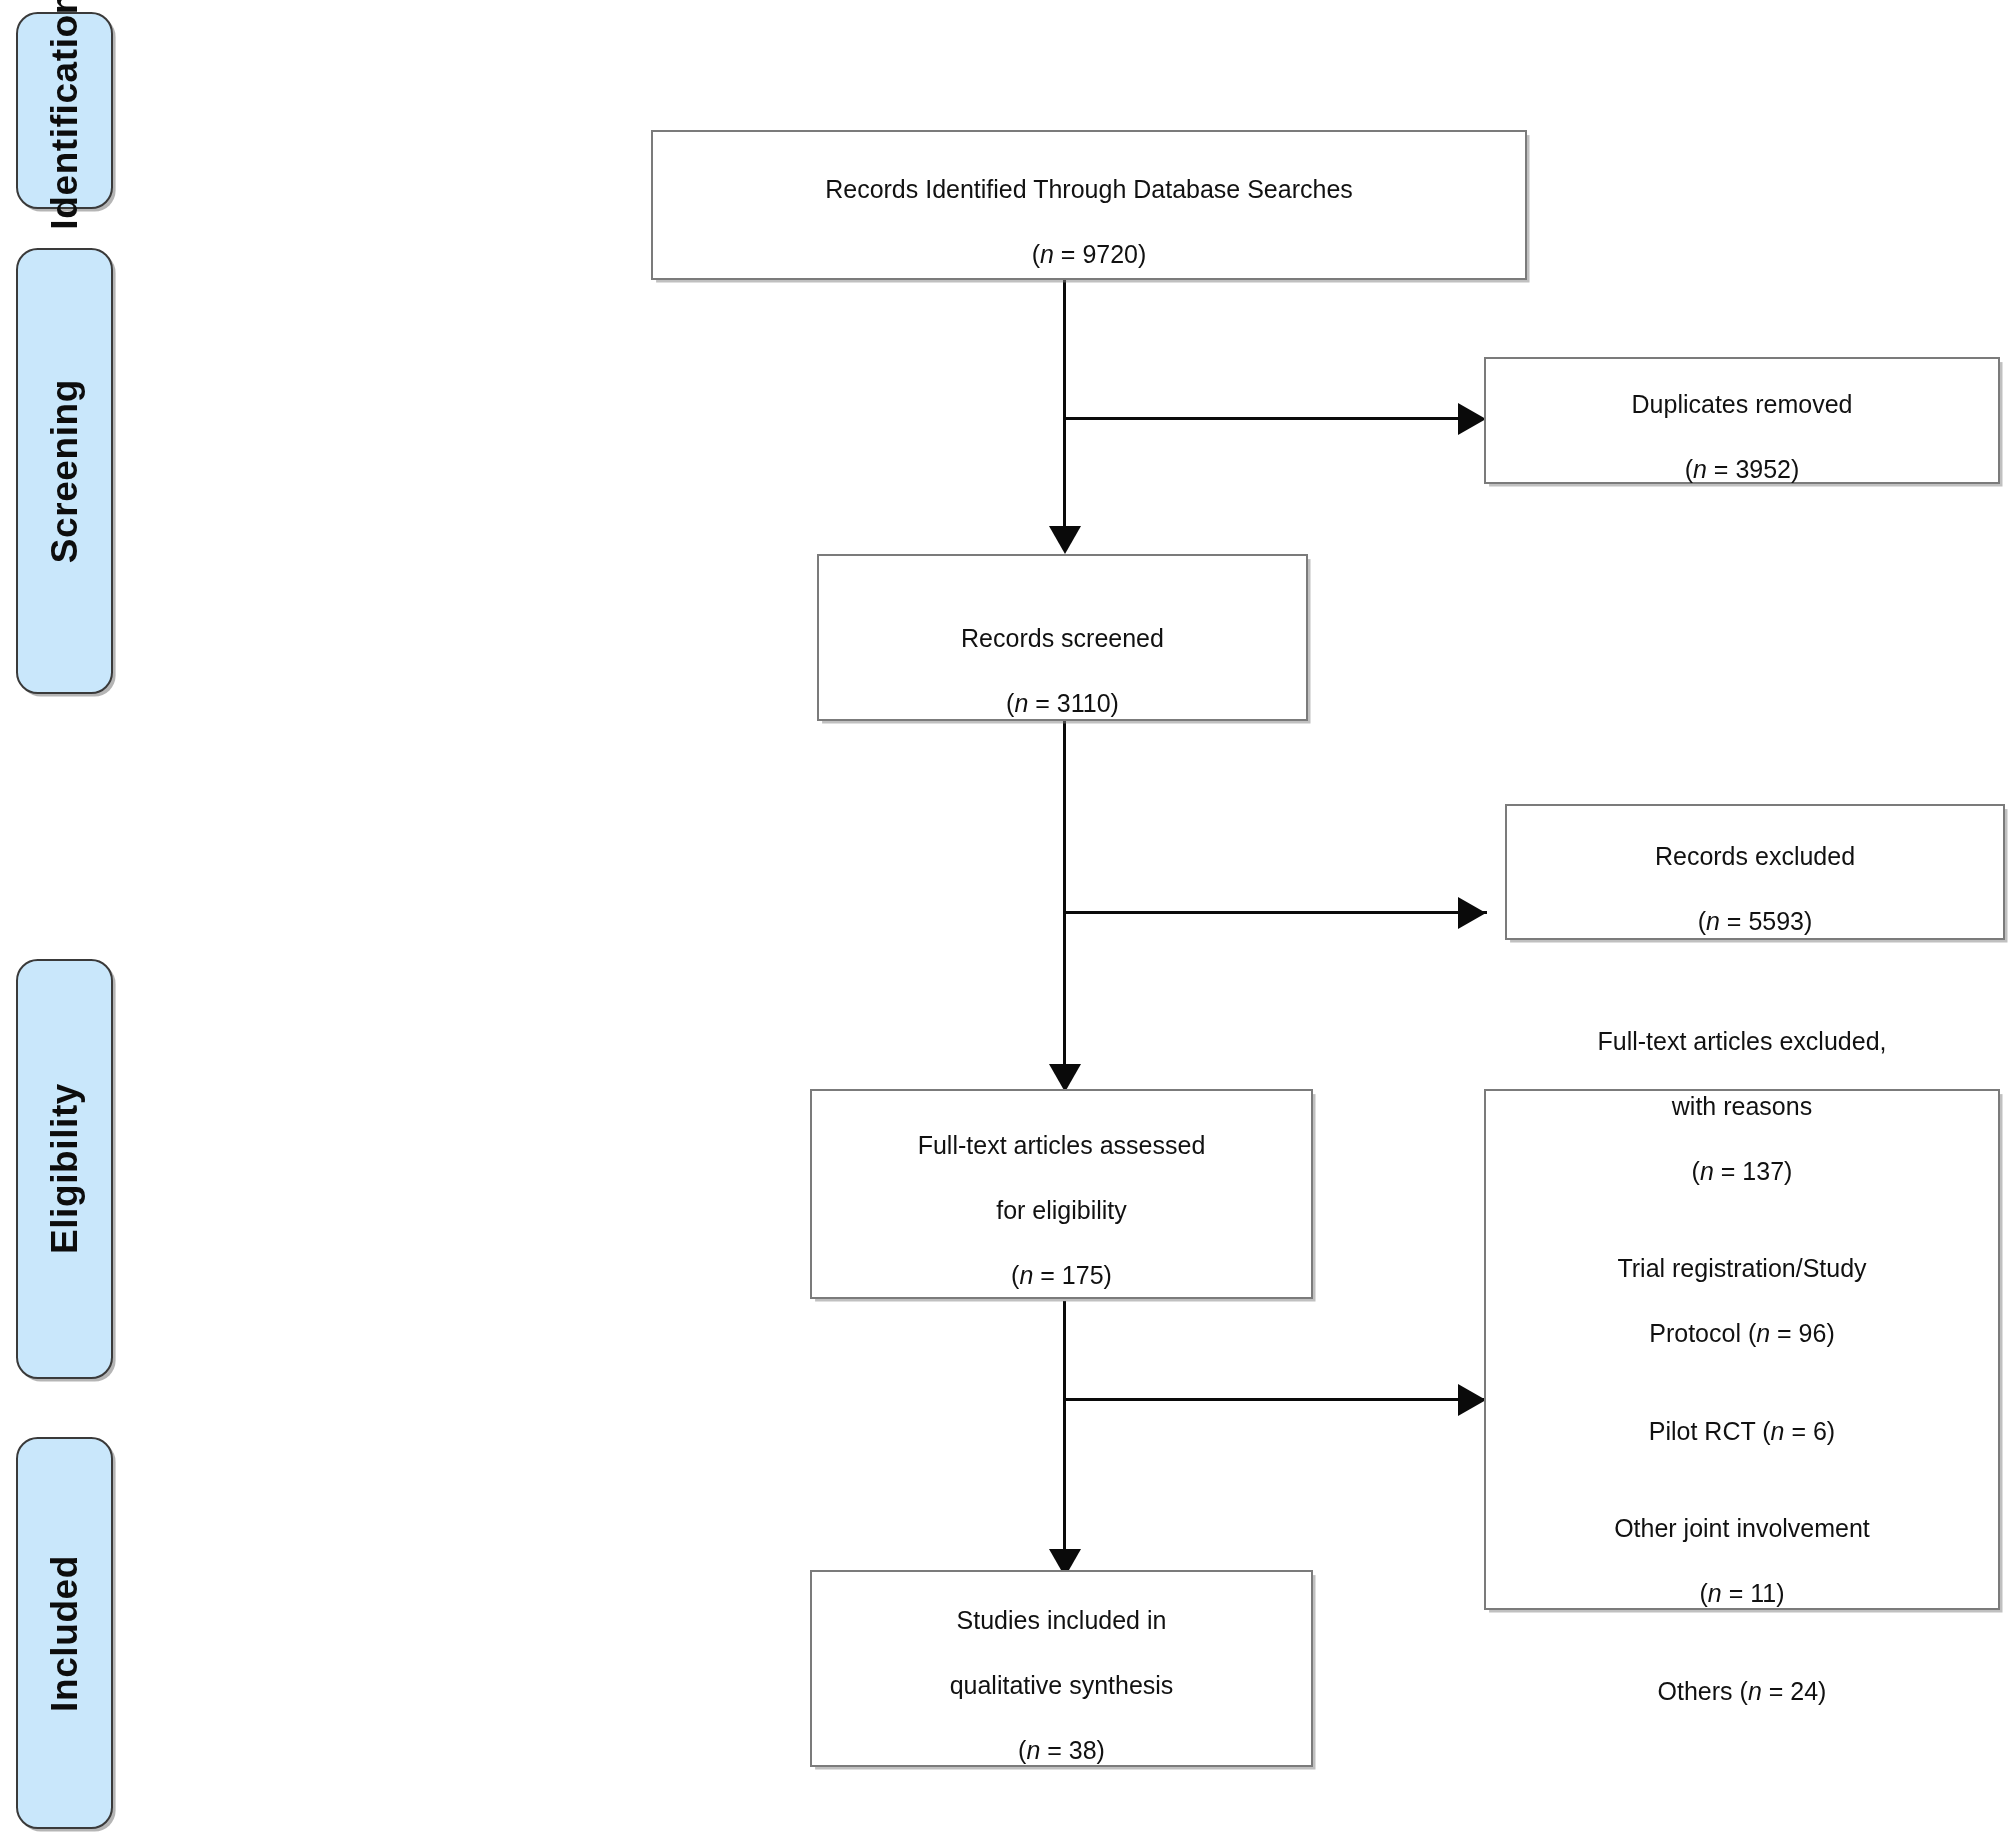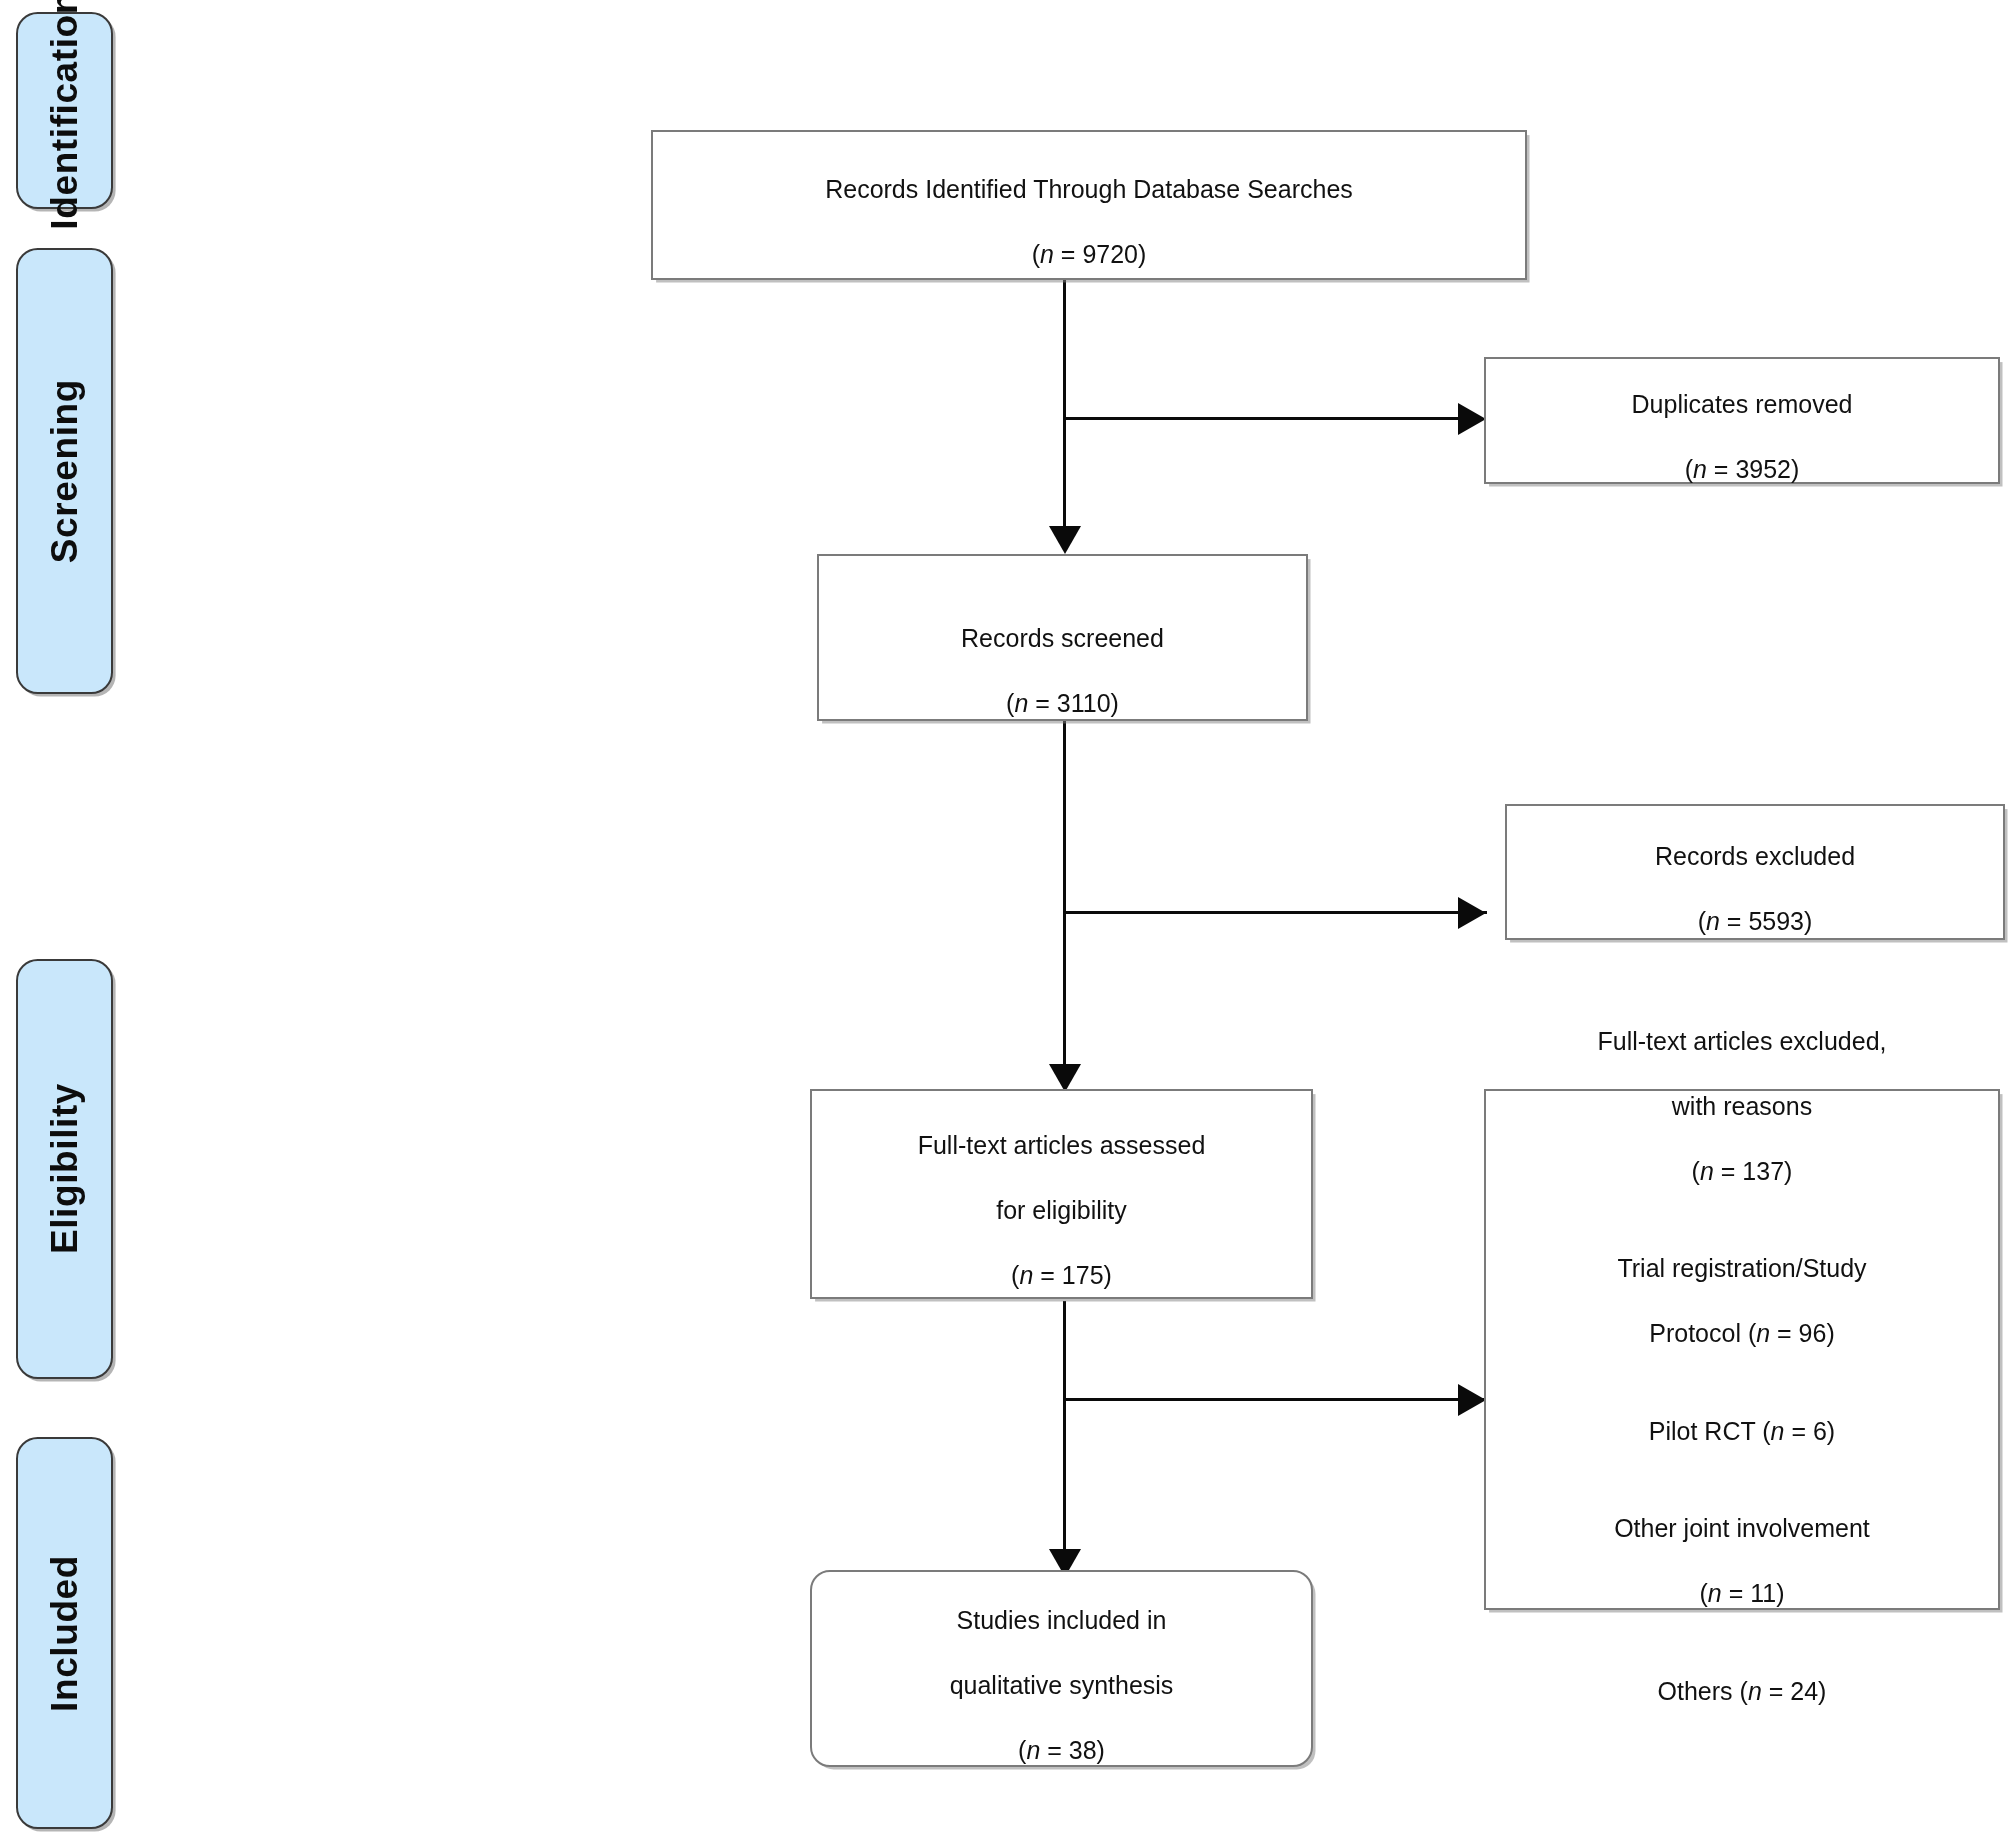--- a/index.html
+++ b/index.html
@@ -173,21 +173,21 @@
 
       <span>Pilot RCT (</span><i>n</i><span> = 6)</span><br>
 
       <span>Other joint involvement</span><br>
       <span>(</span><i>n</i><span> = 11)</span><br>
 
       <span>Others (</span><i>n</i><span> = 24)</span>
     </div>
   </div>
 
-  <div class="flow-box" style="left:810px; top:1570px; width:503px; height:197px;border-radius:20px;">
+  <div class="flow-box" style="left:810px; top:1570px; width:503px; height:197px;">
     <div class="flow-text">
       <span>Studies included in</span><br>
       <span>qualitative synthesis</span><br>
       <span>(</span><i>n</i><span> = 38)</span>
     </div>
   </div>
 
 </div>
 
 

